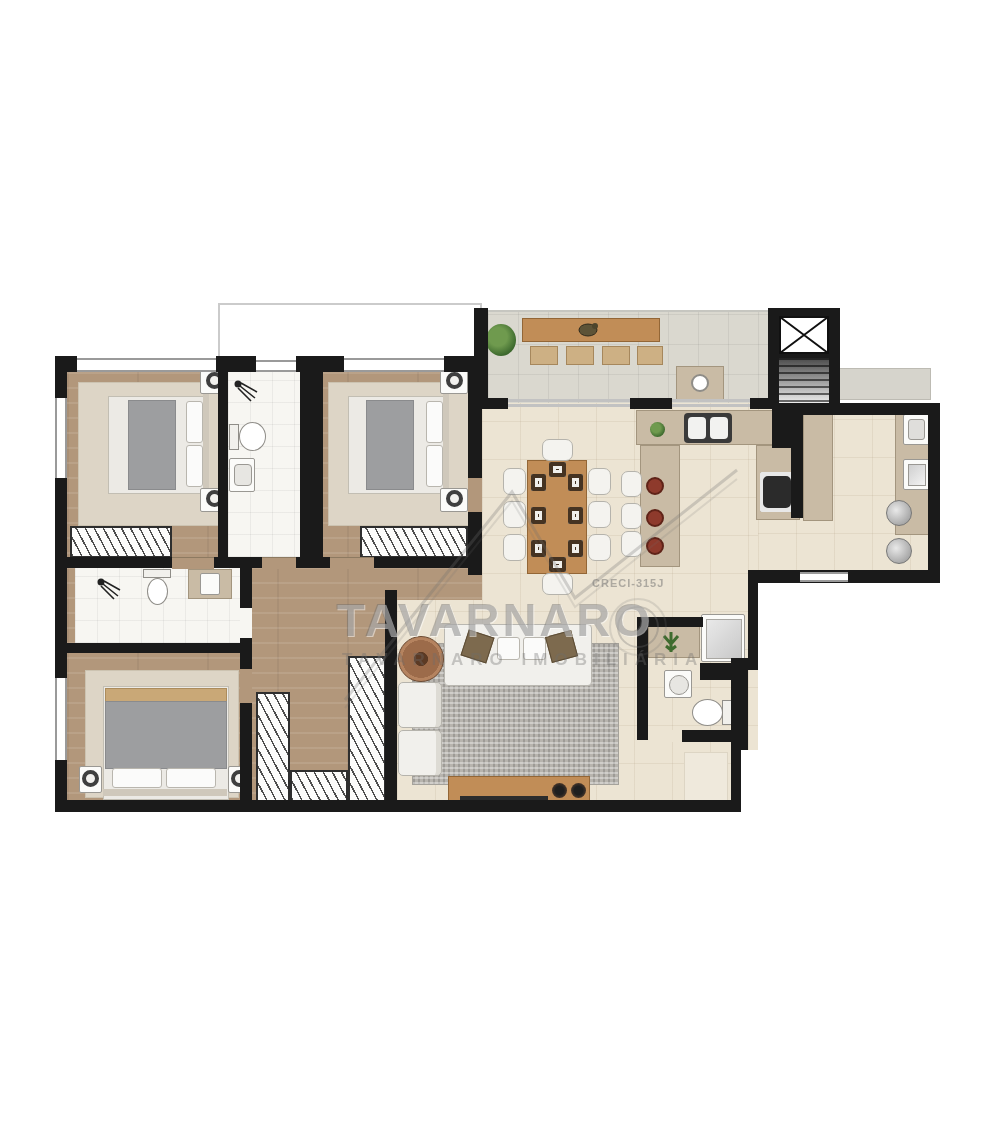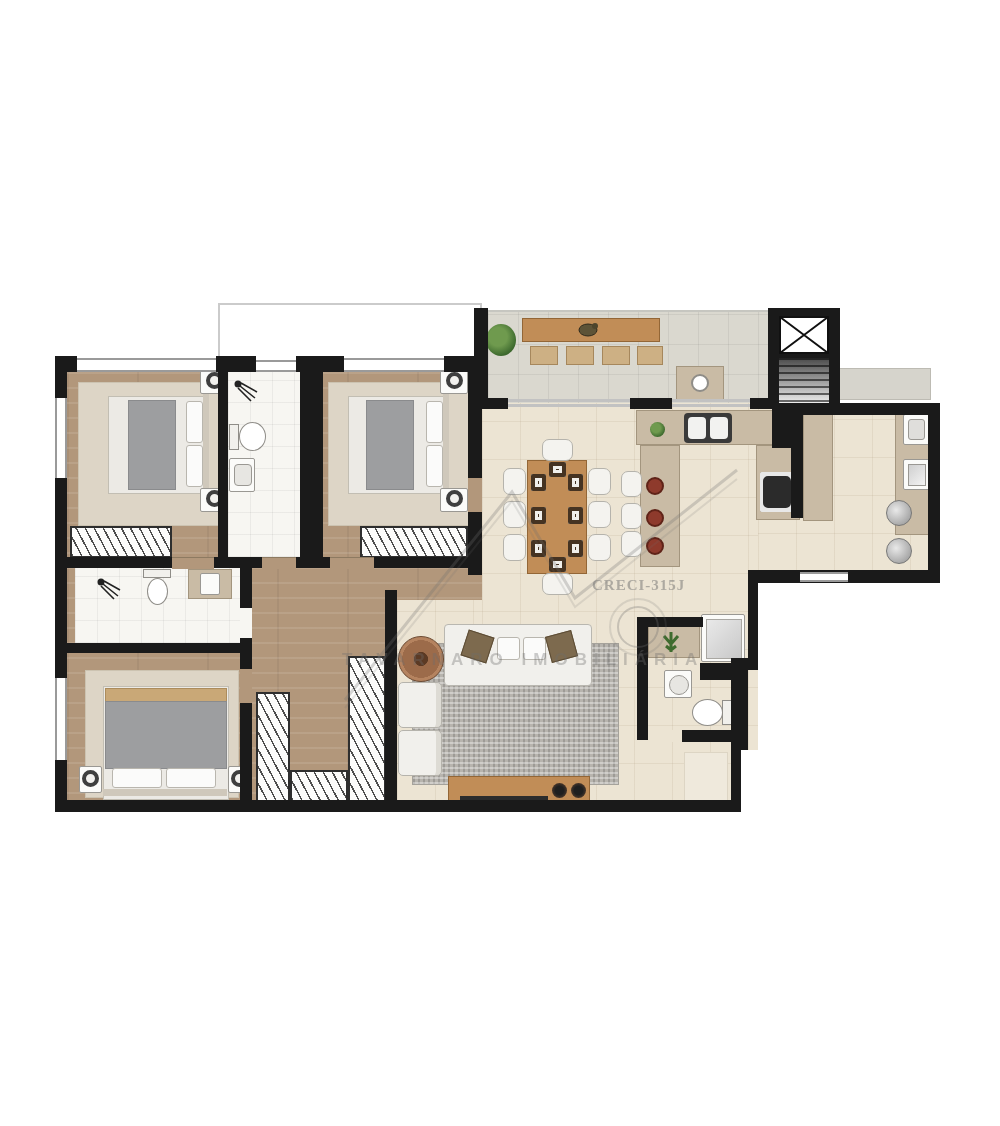--- a/index.html
+++ b/index.html
@@ -38,21 +38,21 @@
   .stool-red{position:absolute;border-radius:50%;background:#8e3a2c;border:2px solid #5f2318;box-sizing:border-box;}
   .plant{position:absolute;border-radius:50%;
         background:radial-gradient(circle at 40% 40%, #6f9a4e 0 35%, #3f6b2f 70%, #2e5222 100%);}
   .toilet{position:absolute;background:#ffffff;border:1.5px solid #8f8d88;border-radius:50%;box-sizing:border-box;}
   .tank{position:absolute;background:#f1f0ec;border:1.5px solid #8f8d88;box-sizing:border-box;}
   .track{position:absolute;background:#c2c2c2;height:3px;}
   .pillow{position:absolute;background:#fbfbfa;border:1px solid #b9b6ae;border-radius:3px;}
   .wm-title{position:absolute;color:rgba(105,105,105,.42);font-weight:700;font-size:47px;letter-spacing:3px;
         text-shadow:1px 1px 0 rgba(255,255,255,.5);white-space:nowrap;}
   .wm-tag{position:absolute;color:rgba(110,110,110,.35);font-weight:700;font-size:17px;letter-spacing:7px;white-space:nowrap;}
-  .wm-creci{position:absolute;color:rgba(110,110,110,.5);font-weight:700;font-size:15px;letter-spacing:1px;font-family:Liberation Serif, serif;}
+  .wm-creci{position:absolute;color:rgba(110,110,110,.5);font-weight:700;font-size:11px;letter-spacing:1px;}
 </style>
 </head>
 <body>
 
 <div class="page">
 
   <div class="white abs" style="left:218px;top:303px;width:264px;height:59px;border:2px solid #cbcbcb;box-sizing:border-box;"></div>
   <div class="terracefloor" style="left:488px;top:310px;width:282px;height:95px;border-top:2px solid #c6c6c0;box-sizing:border-box;"></div>
   <div class="abs" style="left:835px;top:368px;width:96px;height:32px;background:#d6d4cc;border:1px solid #bdbbb3;box-sizing:border-box;"></div>
   <div class="wood" style="left:67px;top:372px;width:415px;height:430px;"></div>
@@ -272,15 +272,16 @@
   <div class="white" style="left:758px;top:583px;width:185px;height:240px;"></div>
   <div class="white" style="left:741px;top:750px;width:17px;height:64px;"></div>
 
   <svg class="abs" style="left:0;top:0;pointer-events:none;" width="1000" height="1126" viewBox="0 0 1000 1126">
     <polyline points="345,700 512,492 575,598 737,470" fill="none" stroke="rgba(110,110,110,0.28)" stroke-width="3"></polyline>
     <polyline points="345,708 512,501 575,607 737,479" fill="none" stroke="rgba(110,110,110,0.16)" stroke-width="2"></polyline>
     <circle cx="638" cy="627" r="20" fill="none" stroke="rgba(110,110,110,0.30)" stroke-width="2"></circle>
     <circle cx="638" cy="627" r="28" fill="none" stroke="rgba(110,110,110,0.18)" stroke-width="2"></circle>
   </svg>
   <div class="wm-creci" style="left:592px;top:577px;">CRECI-315J</div>
+  <div class="wm-title" style="left:336px;top:592px;">TAVARNARO</div>
   <div class="wm-tag" style="left:342px;top:650px;">TAVARNARO IMOBILIÁRIA</div>
 
 </div>
 
 </body></html>

